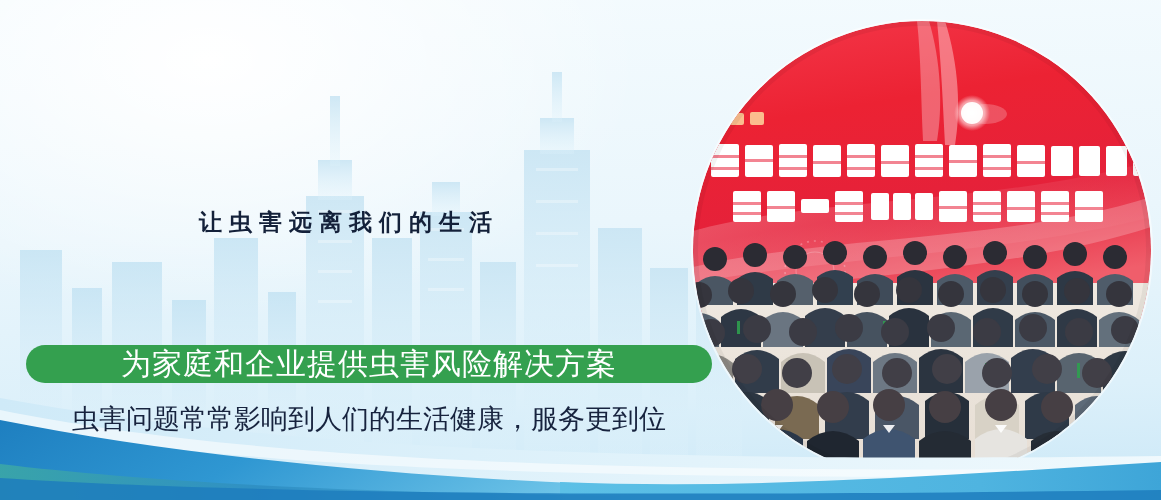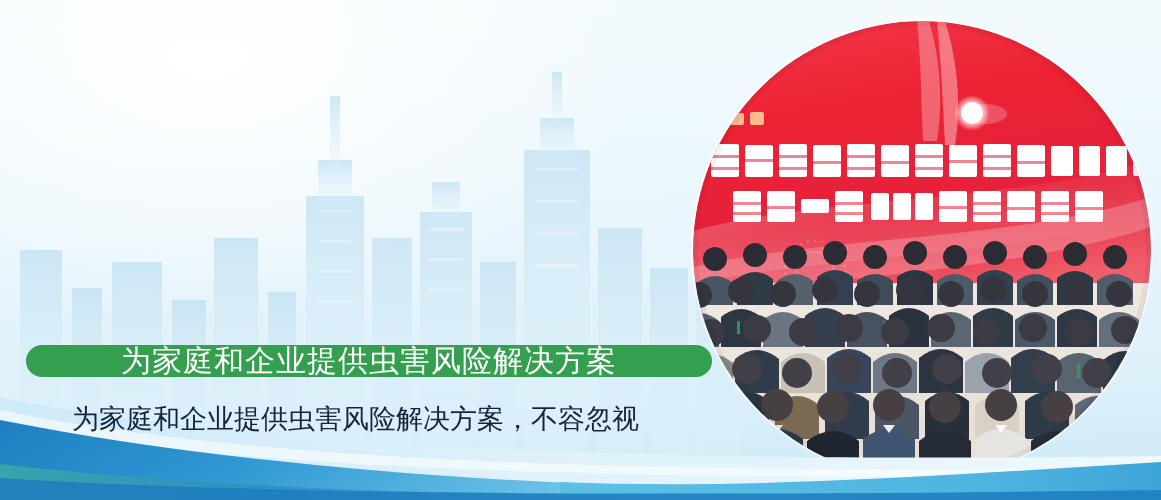--- a/index.html
+++ b/index.html
@@ -68,21 +68,21 @@
     color:#2fa04e;
     letter-spacing:2px;
     white-space:nowrap;
     -webkit-text-stroke:3px #ffffff;
     paint-order:stroke fill;
     font-family:"DejaVu Sans","Liberation Sans",sans-serif;
   }
 
   .pill {
     position:absolute; left:26px; top:345px;
-    width:686px; height:32px;
+    width:686px; height:38px;
     background:#34a04f;
     border-radius:24px;
     display:flex; align-items:center; justify-content:center;
   }
   .pill-text {
     font-size:30px; line-height:1;
     color:#ffffff;
     letter-spacing:1px;
     white-space:nowrap;
   }
@@ -465,22 +465,23 @@
     <path d="M0,34 C190,70 470,92 1161,86 L1161,110 L0,110 Z" fill="url(#w1)" opacity="0.9"></path>
     <path d="M0,30 C180,66 420,90 660,96 L660,110 L0,110 Z" fill="url(#w2)"></path>
     <path d="M560,92 C760,100 960,84 1161,72 L1161,110 L560,110 Z" fill="url(#w4)"></path>
     <path d="M0,74 C150,92 360,104 660,106 L660,110 L0,110 Z" fill="url(#w3)" opacity="0.95"></path>
     <path d="M0,88 C220,102 560,108 1161,100 L1161,110 L0,110 Z" fill="#1d7cbd" opacity="0.85"></path>
   </svg>
 
   <div class="copy">
 
 
+    <div class="subline">让虫害远离我们的生活</div>
 
 
     <div class="pill">
       <span class="pill-text">为家庭和企业提供虫害风险解决方案</span>
     </div>
 
-    <div class="tagline">为家庭和企业提供虫害风险解决方案，不容忽视</div>
+    <div class="tagline">虫害问题常常影响到人们的生活健康，服务更到位</div>
 
   </div>
 </div>
 
 </body></html>

